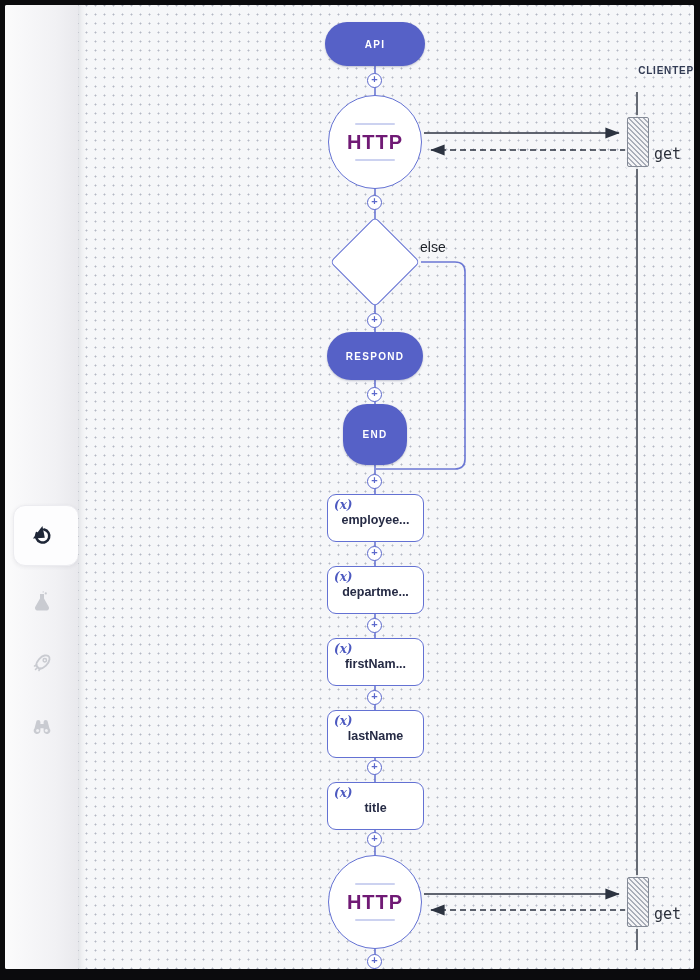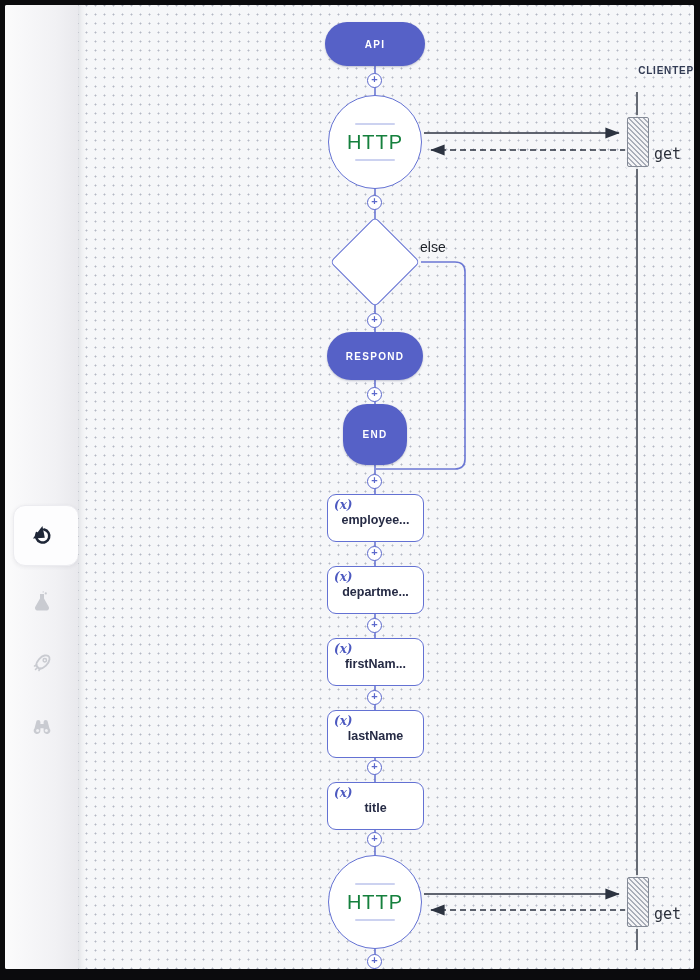--- a/index.html
+++ b/index.html
@@ -39,21 +39,21 @@
     display:flex; align-items:center; justify-content:center;
     font-weight:700; font-size:10px; letter-spacing:1.3px;
     box-shadow:0 1px 2px rgba(40,44,90,0.25);
   }
   .circle-node {
     width:94px; height:94px; border-radius:50%;
     background:#ffffff; border:1.6px solid #6371d3;
     display:flex; align-items:center; justify-content:center;
   }
   .circle-node .conn-label {
-    color:#15803d; font-weight:400; font-size:20px; letter-spacing:1px;
+    color:#701a75; font-weight:700; font-size:20px; letter-spacing:1px;
   }
   .deco-line { position:absolute; left:50%; margin-left:-20px; width:40px; height:2px; background:#ccd2f0; border-radius:1px; }
   .deco-top { top:27px; } .deco-bottom { bottom:27px; }
   .diamond {
     position:absolute; width:64px; height:64px; background:#ffffff;
     border:1.6px solid #6371d3; border-radius:5px; transform:rotate(45deg);
     cursor:pointer;
   }
   .diamond-content {
     position:absolute; width:84px; text-align:center; cursor:pointer;

